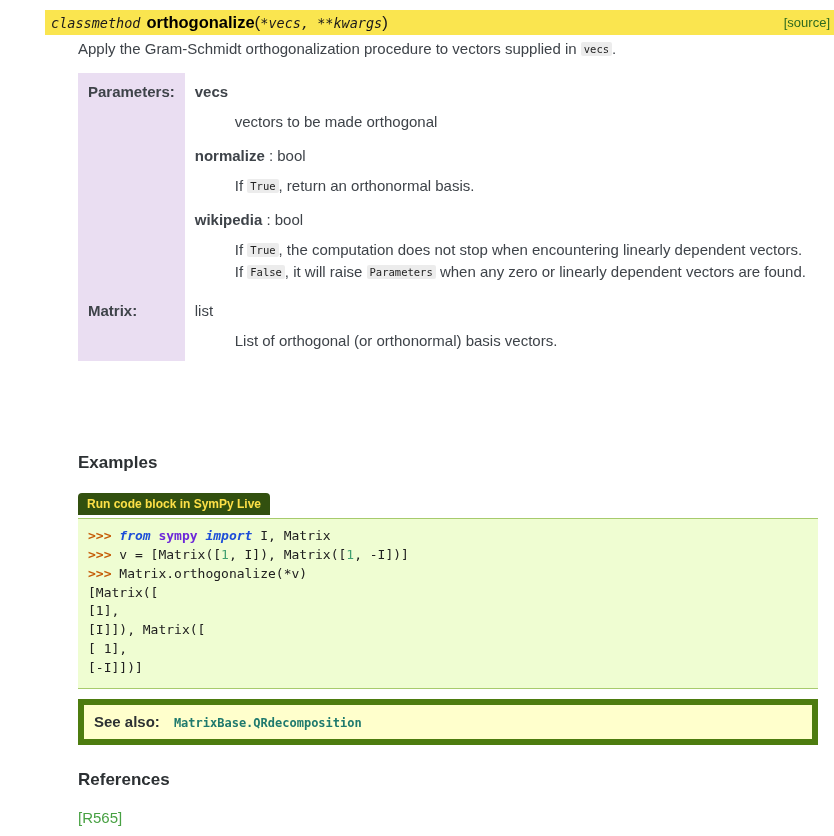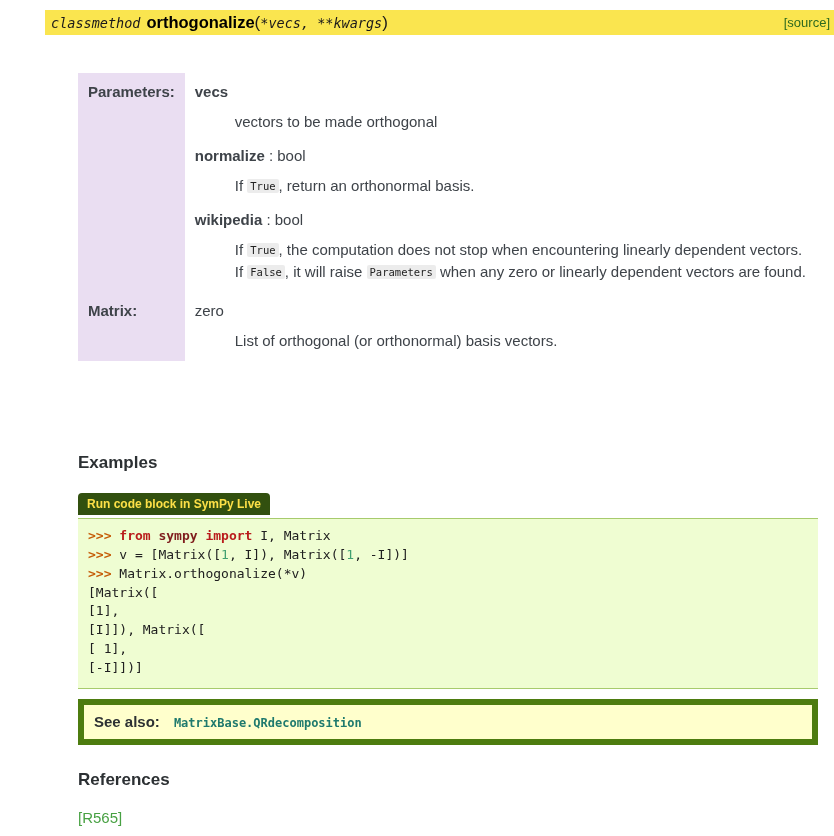--- a/index.html
+++ b/index.html
@@ -181,22 +181,22 @@
     box-sizing: border-box;
     padding: 8px 10px 10px 10px;
     font-family: "DejaVu Sans Mono", monospace;
     font-size: 13px;
     line-height: 1.45;
     color: #202020;
     white-space: pre;
     overflow: hidden;
   }
   .tok-prompt { color: #c65d09; font-weight: bold; }
-  .tok-kw     { color: #b91c1c; font-weight: bold; }
-  .tok-mod    { color: #7f1d1d; font-weight: bold; }
+  .tok-kw     { color: #1d4ed8; font-weight: bold; font-style: italic; }
+  .tok-mod    { color: #6d28d9; font-weight: bold; }
   .tok-num    { color: #40a070; }
   .tok-plain  { color: #202020; }
 
   
   .seealso {
     position: absolute;
     left: 78px;
     top: 699px;
     width: 740px;
     background: #ffffcc;
@@ -250,20 +250,21 @@
 </head>
 <body>
 
 <div class="page">
 
   <div class="sig-bar">
     <span class="sig-left"><span class="sig-prename">classmethod</span><span class="sig-name">orthogonalize</span><span class="sig-paren">(</span><span class="sig-param">*vecs, **kwargs</span><span class="sig-paren">)</span></span>
     <a class="sig-src" href="#">[source]</a>
   </div>
 
+  <div class="intro"><span>Apply the Gram-Schmidt orthogonalization procedure to vectors supplied in </span><code class="inline">vecs</code><span>.</span></div>
 
   <table class="field-table">
     <tbody>
         <tr>
       <td class="field-label">Parameters:</td>
       <td class="field-body">
 
         <div class="param-entry">
           <div><span class="param-name">vecs</span></div>
           <div class="param-desc">vectors to be made orthogonal</div>
@@ -277,21 +278,21 @@
         <div class="param-entry">
           <div><span class="param-name">wikipedia</span><span class="param-type"> : </span><span class="param-type">bool</span></div>
           <div class="param-desc"><span><span>If </span><code class="inline">True</code><span>, the computation does not stop when encountering linearly dependent vectors.</span></span><br><span><span>If </span><code class="inline">False</code><span>, it will raise </span><code class="inline">Parameters</code><span> when any zero or linearly dependent vectors are found.</span></span></div>
         </div>
 
       </td>
     </tr>
     <tr>
       <td class="field-label">Matrix:</td>
       <td class="field-body">
-        <div>zero</div>
+        <div>list</div>
         <div class="param-desc">List of orthogonal (or orthonormal) basis vectors.</div>
       </td>
     </tr>
   </tbody>
     </table>
 
   <div class="h-rubric" id="examples-heading">Examples</div>
 
   <div class="sympy-live-btn">Run code block in SymPy Live</div>
 

